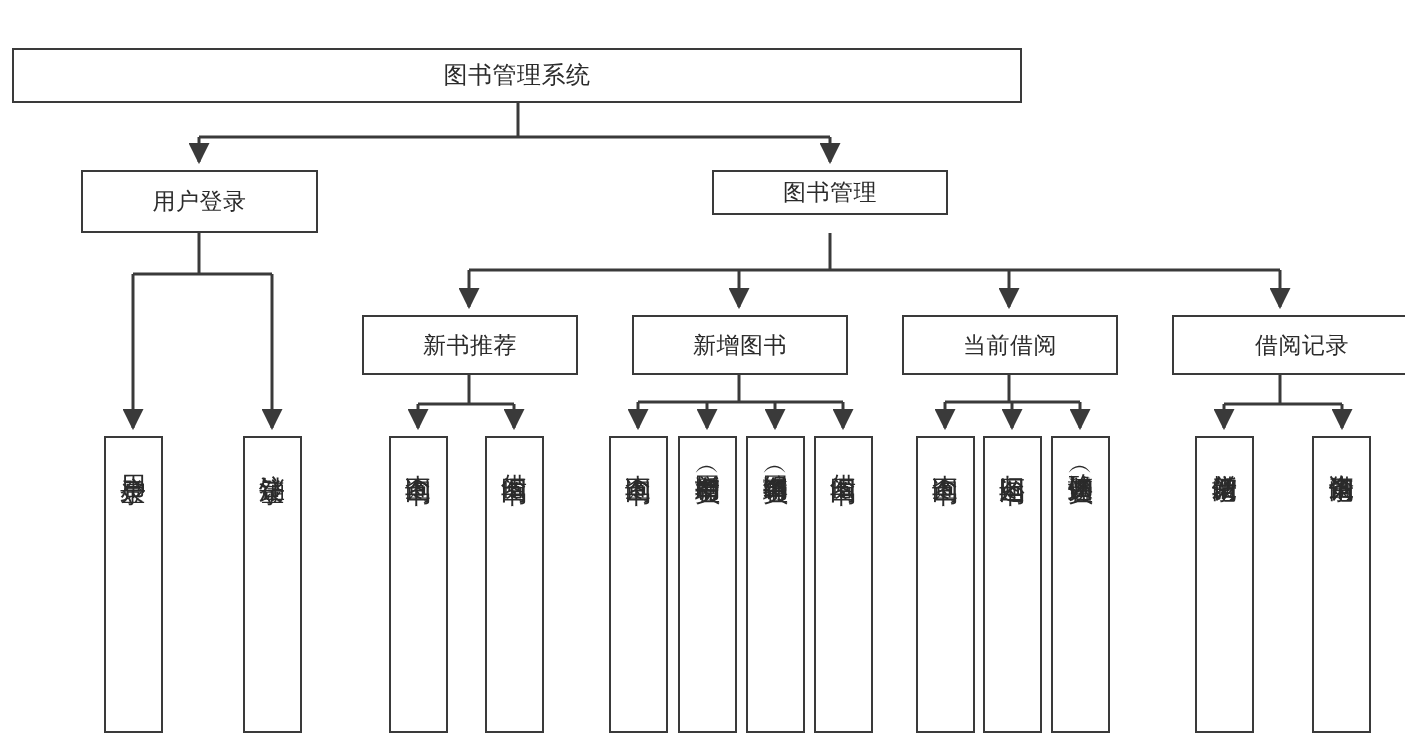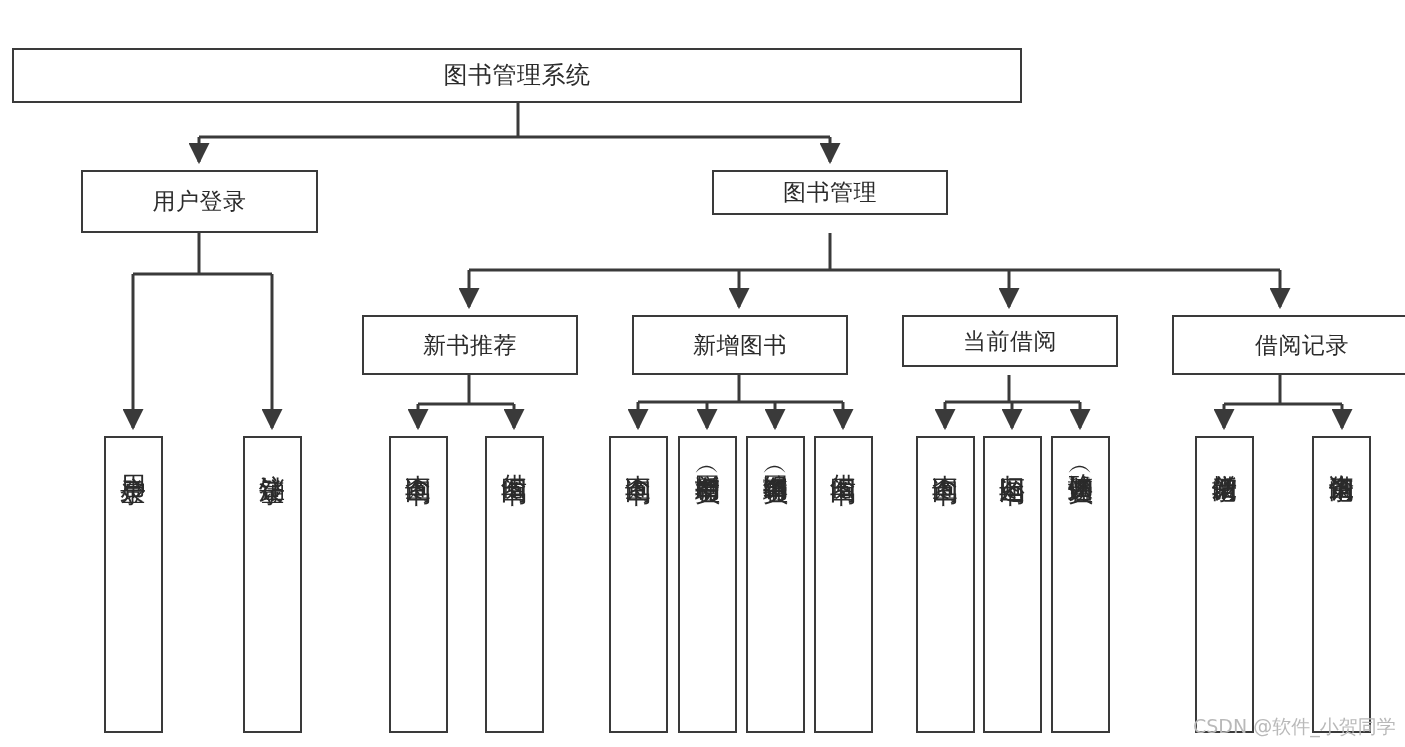--- a/index.html
+++ b/index.html
@@ -136,21 +136,21 @@
   <div class="node horiz" style="left:712px; top:170px; width:236px; height:45px;">
     <span class="node-label">图书管理</span>
   </div>
 
   <div class="node horiz" style="left:362px; top:315px; width:216px; height:60px;">
     <span class="node-label">新书推荐</span>
   </div>
   <div class="node horiz" style="left:632px; top:315px; width:216px; height:60px;">
     <span class="node-label">新增图书</span>
   </div>
-  <div class="node horiz" style="left:902px; top:315px; width:216px; height:52px;">
+  <div class="node horiz" style="left:902px; top:315px; width:216px; height:60px;">
     <span class="node-label">当前借阅</span>
   </div>
   <div class="node horiz" style="left:1172px; top:315px; width:260px; height:60px;">
     <span class="node-label">借阅记录</span>
   </div>
 
   <div class="node vert" style="left:104px; top:436px; width:59px; height:297px;">
     <span class="node-label">用户登录</span>
   </div>
   <div class="node vert" style="left:243px; top:436px; width:59px; height:297px;">
@@ -187,15 +187,14 @@
     <span class="node-label">确认归还（管理员）</span>
   </div>
 
   <div class="node vert long" style="left:1195px; top:436px; width:59px; height:297px;">
     <span class="node-label">新增借阅记录</span>
   </div>
   <div class="node vert long" style="left:1312px; top:436px; width:59px; height:297px;">
     <span class="node-label">查询借阅记录</span>
   </div>
 
-  <div class="watermark" style="left:1193px; top:714px;">CSDN @软件_小贺同学</div>
 
 </div>
 
 </body></html>

